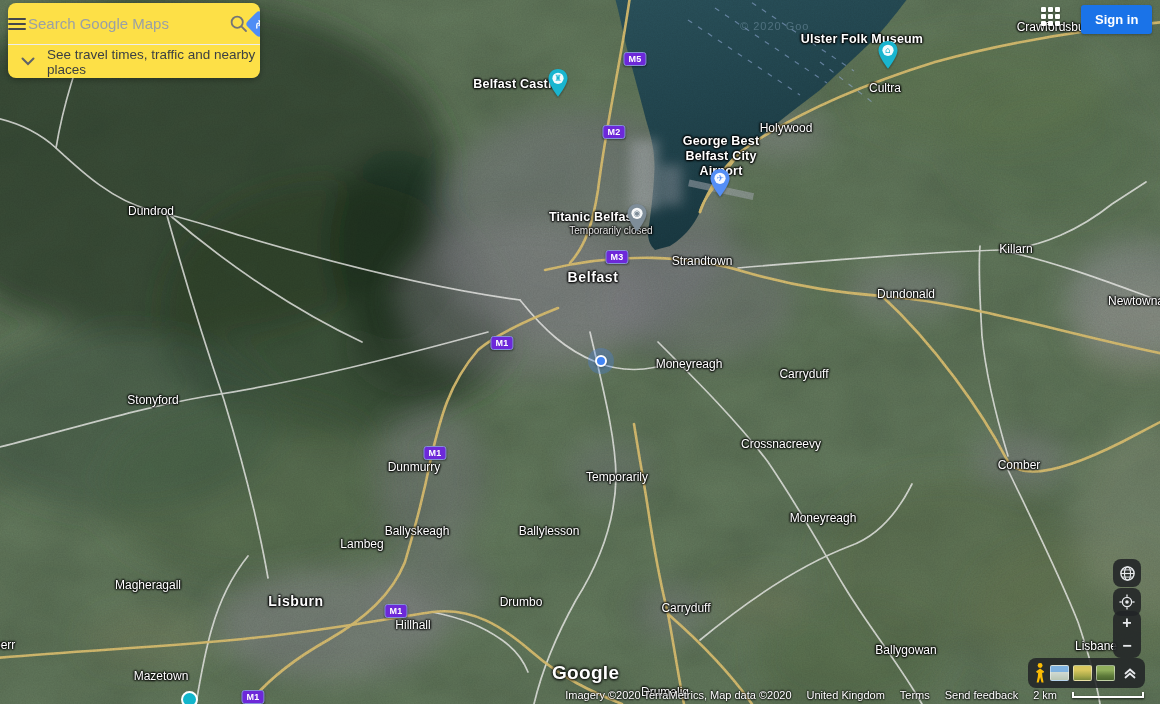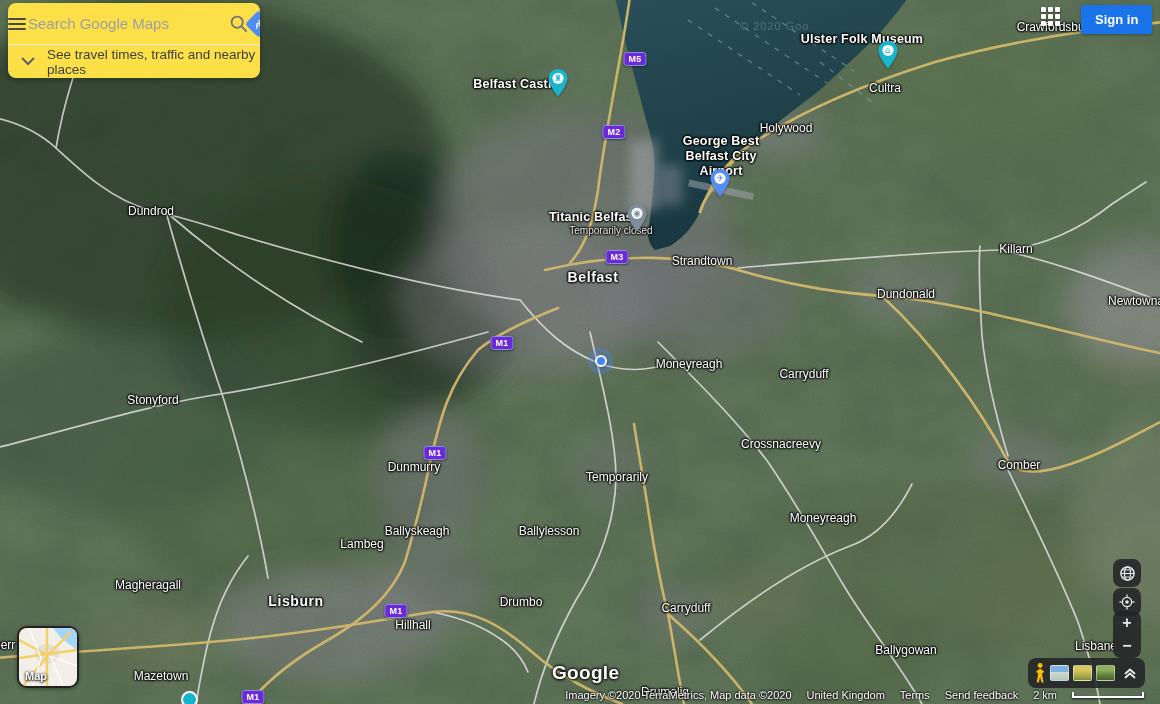--- a/index.html
+++ b/index.html
@@ -328,39 +328,20 @@
       <span></span>
       <span></span>
       <span></span>
       <span></span>
       <span></span>
       <span></span>
       <span></span>
   </div>
   <button class="signin-btn">Sign in</button>
 
-  <div class="map-toggle">
-    <svg width="58" height="58" viewBox="0 0 58 58">
-      <rect width="58" height="58" fill="#f2efe8"></rect>
-      <path d="M34 0 L58 0 L58 22 L42 10 Z" fill="#a6d5f7"></path>
-      <ellipse cx="28" cy="26" rx="12" ry="10" fill="#e3dfd5"></ellipse>
-      <g stroke="#f6cf65" stroke-width="2.4" fill="none">
-        <path d="M28 0 L28 58"></path>
-          <path d="M0 30 L58 22"></path>
-        <path d="M4 58 L30 26 L52 4"></path>
-          <path d="M0 12 L26 26"></path>
-      </g>
-      <g stroke="#ffffff" stroke-width="1.2" fill="none">
-        <path d="M10 0 L22 30 L14 58"></path>
-          <path d="M44 58 L32 30"></path>
-          <path d="M58 38 L30 28"></path>
-      </g>
-    </svg>
-    <div class="map-toggle-label">Map</div>
-  </div>
 
   <button class="ctl-btn" style="left:1113px;top:559px;">
     <svg width="17" height="17" viewBox="0 0 18 18">
       <circle cx="9" cy="9" r="7" fill="none" stroke="#e8eaed" stroke-width="1.5"></circle>
       <ellipse cx="9" cy="9" rx="3.2" ry="7" fill="none" stroke="#e8eaed" stroke-width="1.2"></ellipse>
       <line x1="2" y1="9" x2="16" y2="9" stroke="#e8eaed" stroke-width="1.2"></line>
       <line x1="3" y1="5.2" x2="15" y2="5.2" stroke="#e8eaed" stroke-width="1"></line>
       <line x1="3" y1="12.8" x2="15" y2="12.8" stroke="#e8eaed" stroke-width="1"></line>
     </svg>
   </button>

